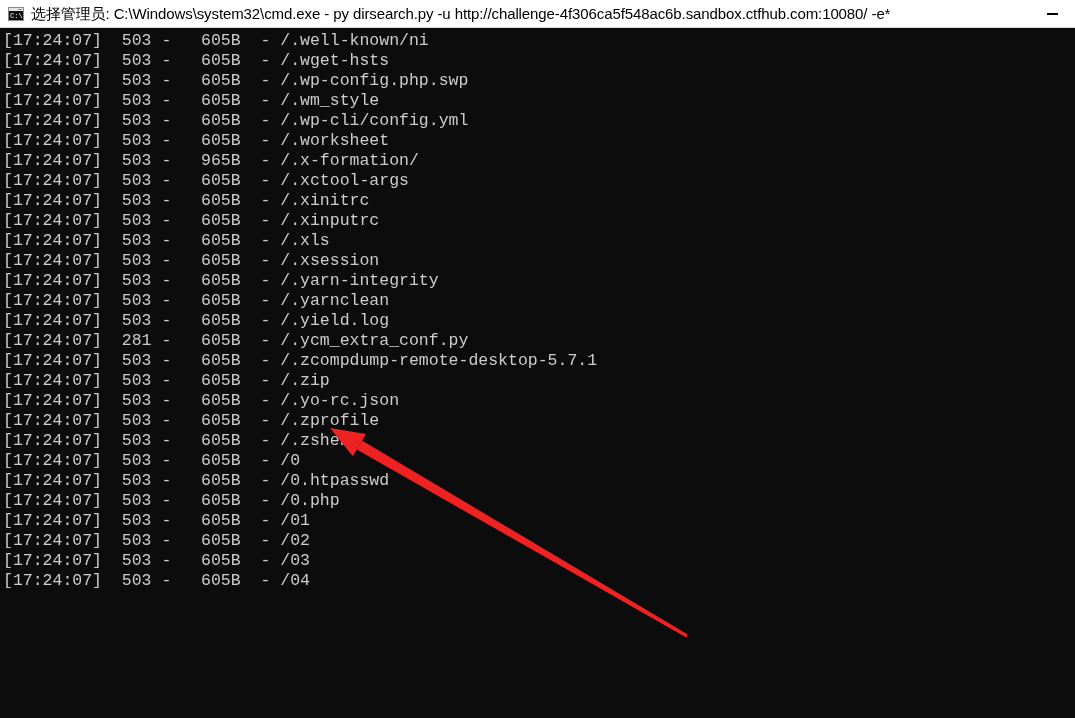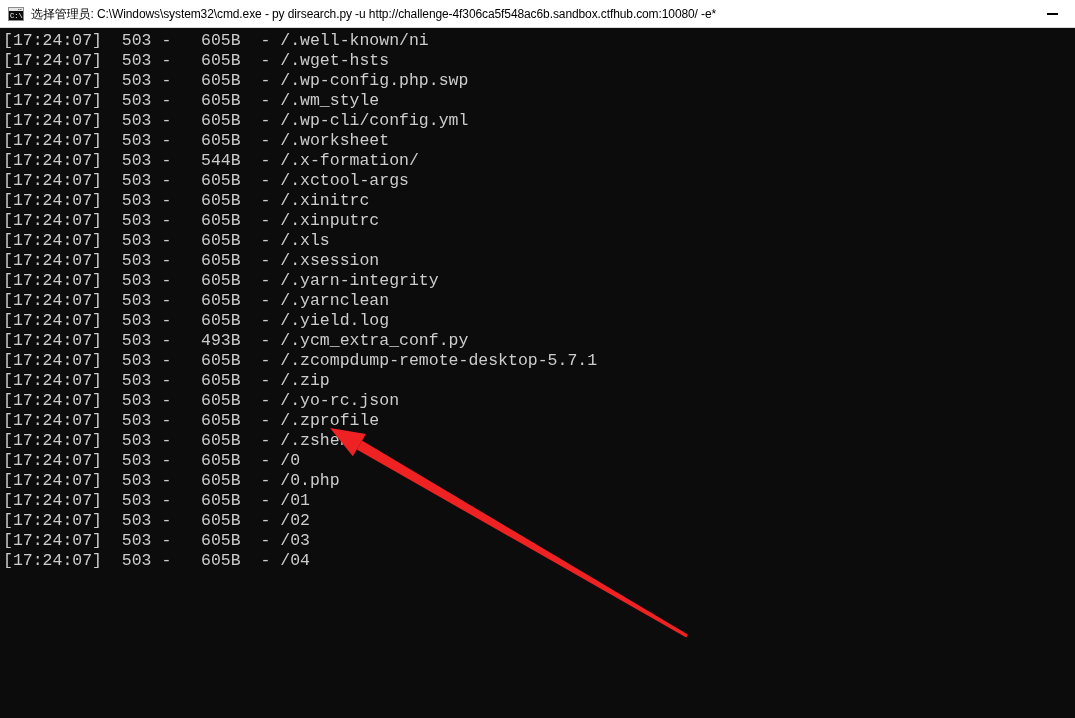--- a/index.html
+++ b/index.html
@@ -40,21 +40,21 @@
     width: 16px;
     height: 16px;
     margin-left: 8px;
     margin-right: 7px;
     flex: 0 0 auto;
     position: relative;
   }
 
   #title-text {
     font-family: "Liberation Sans", sans-serif;
-    font-size: 12px;
+    font-size: 15px;
     line-height: 16px;
     color: #000000;
     white-space: nowrap;
     overflow: hidden;
     flex: 1 1 auto;
     letter-spacing: -0.1px;
   }
 
   #window-controls {
     position: absolute;
@@ -139,36 +139,37 @@
     </div>
   </div>
 
   <div id="terminal">
     <div class="term-line">[17:24:07]  503 -   605B  - /.well-known/ni</div>
     <div class="term-line">[17:24:07]  503 -   605B  - /.wget-hsts</div>
     <div class="term-line">[17:24:07]  503 -   605B  - /.wp-config.php.swp</div>
     <div class="term-line">[17:24:07]  503 -   605B  - /.wm_style</div>
     <div class="term-line">[17:24:07]  503 -   605B  - /.wp-cli/config.yml</div>
     <div class="term-line">[17:24:07]  503 -   605B  - /.worksheet</div>
-    <div class="term-line">[17:24:07]  503 -   544B  - /.x-formation/</div>
+    <div class="term-line">[17:24:07]  503 -   965B  - /.x-formation/</div>
     <div class="term-line">[17:24:07]  503 -   605B  - /.xctool-args</div>
     <div class="term-line">[17:24:07]  503 -   605B  - /.xinitrc</div>
     <div class="term-line">[17:24:07]  503 -   605B  - /.xinputrc</div>
     <div class="term-line">[17:24:07]  503 -   605B  - /.xls</div>
     <div class="term-line">[17:24:07]  503 -   605B  - /.xsession</div>
     <div class="term-line">[17:24:07]  503 -   605B  - /.yarn-integrity</div>
     <div class="term-line">[17:24:07]  503 -   605B  - /.yarnclean</div>
     <div class="term-line">[17:24:07]  503 -   605B  - /.yield.log</div>
-    <div class="term-line">[17:24:07]  503 -   493B  - /.ycm_extra_conf.py</div>
+    <div class="term-line">[17:24:07]  281 -   605B  - /.ycm_extra_conf.py</div>
     <div class="term-line">[17:24:07]  503 -   605B  - /.zcompdump-remote-desktop-5.7.1</div>
     <div class="term-line">[17:24:07]  503 -   605B  - /.zip</div>
     <div class="term-line">[17:24:07]  503 -   605B  - /.yo-rc.json</div>
     <div class="term-line">[17:24:07]  503 -   605B  - /.zprofile</div>
     <div class="term-line">[17:24:07]  503 -   605B  - /.zshenv</div>
     <div class="term-line">[17:24:07]  503 -   605B  - /0</div>
+    <div class="term-line">[17:24:07]  503 -   605B  - /0.htpasswd</div>
     <div class="term-line">[17:24:07]  503 -   605B  - /0.php</div>
     <div class="term-line">[17:24:07]  503 -   605B  - /01</div>
     <div class="term-line">[17:24:07]  503 -   605B  - /02</div>
     <div class="term-line">[17:24:07]  503 -   605B  - /03</div>
     <div class="term-line">[17:24:07]  503 -   605B  - /04</div>
   </div>
 
   <svg id="arrow-overlay" viewBox="0 0 1075 718" xmlns="http://www.w3.org/2000/svg">
 
     <polygon id="arrow-shaft" points="687.8054712070073,634.6175325918192 686.1945287929927,637.3824674081808 356.7596510010686,449.609282225493 361.99521384661614,440.62324407231773" fill="#ee2222"></polygon>

